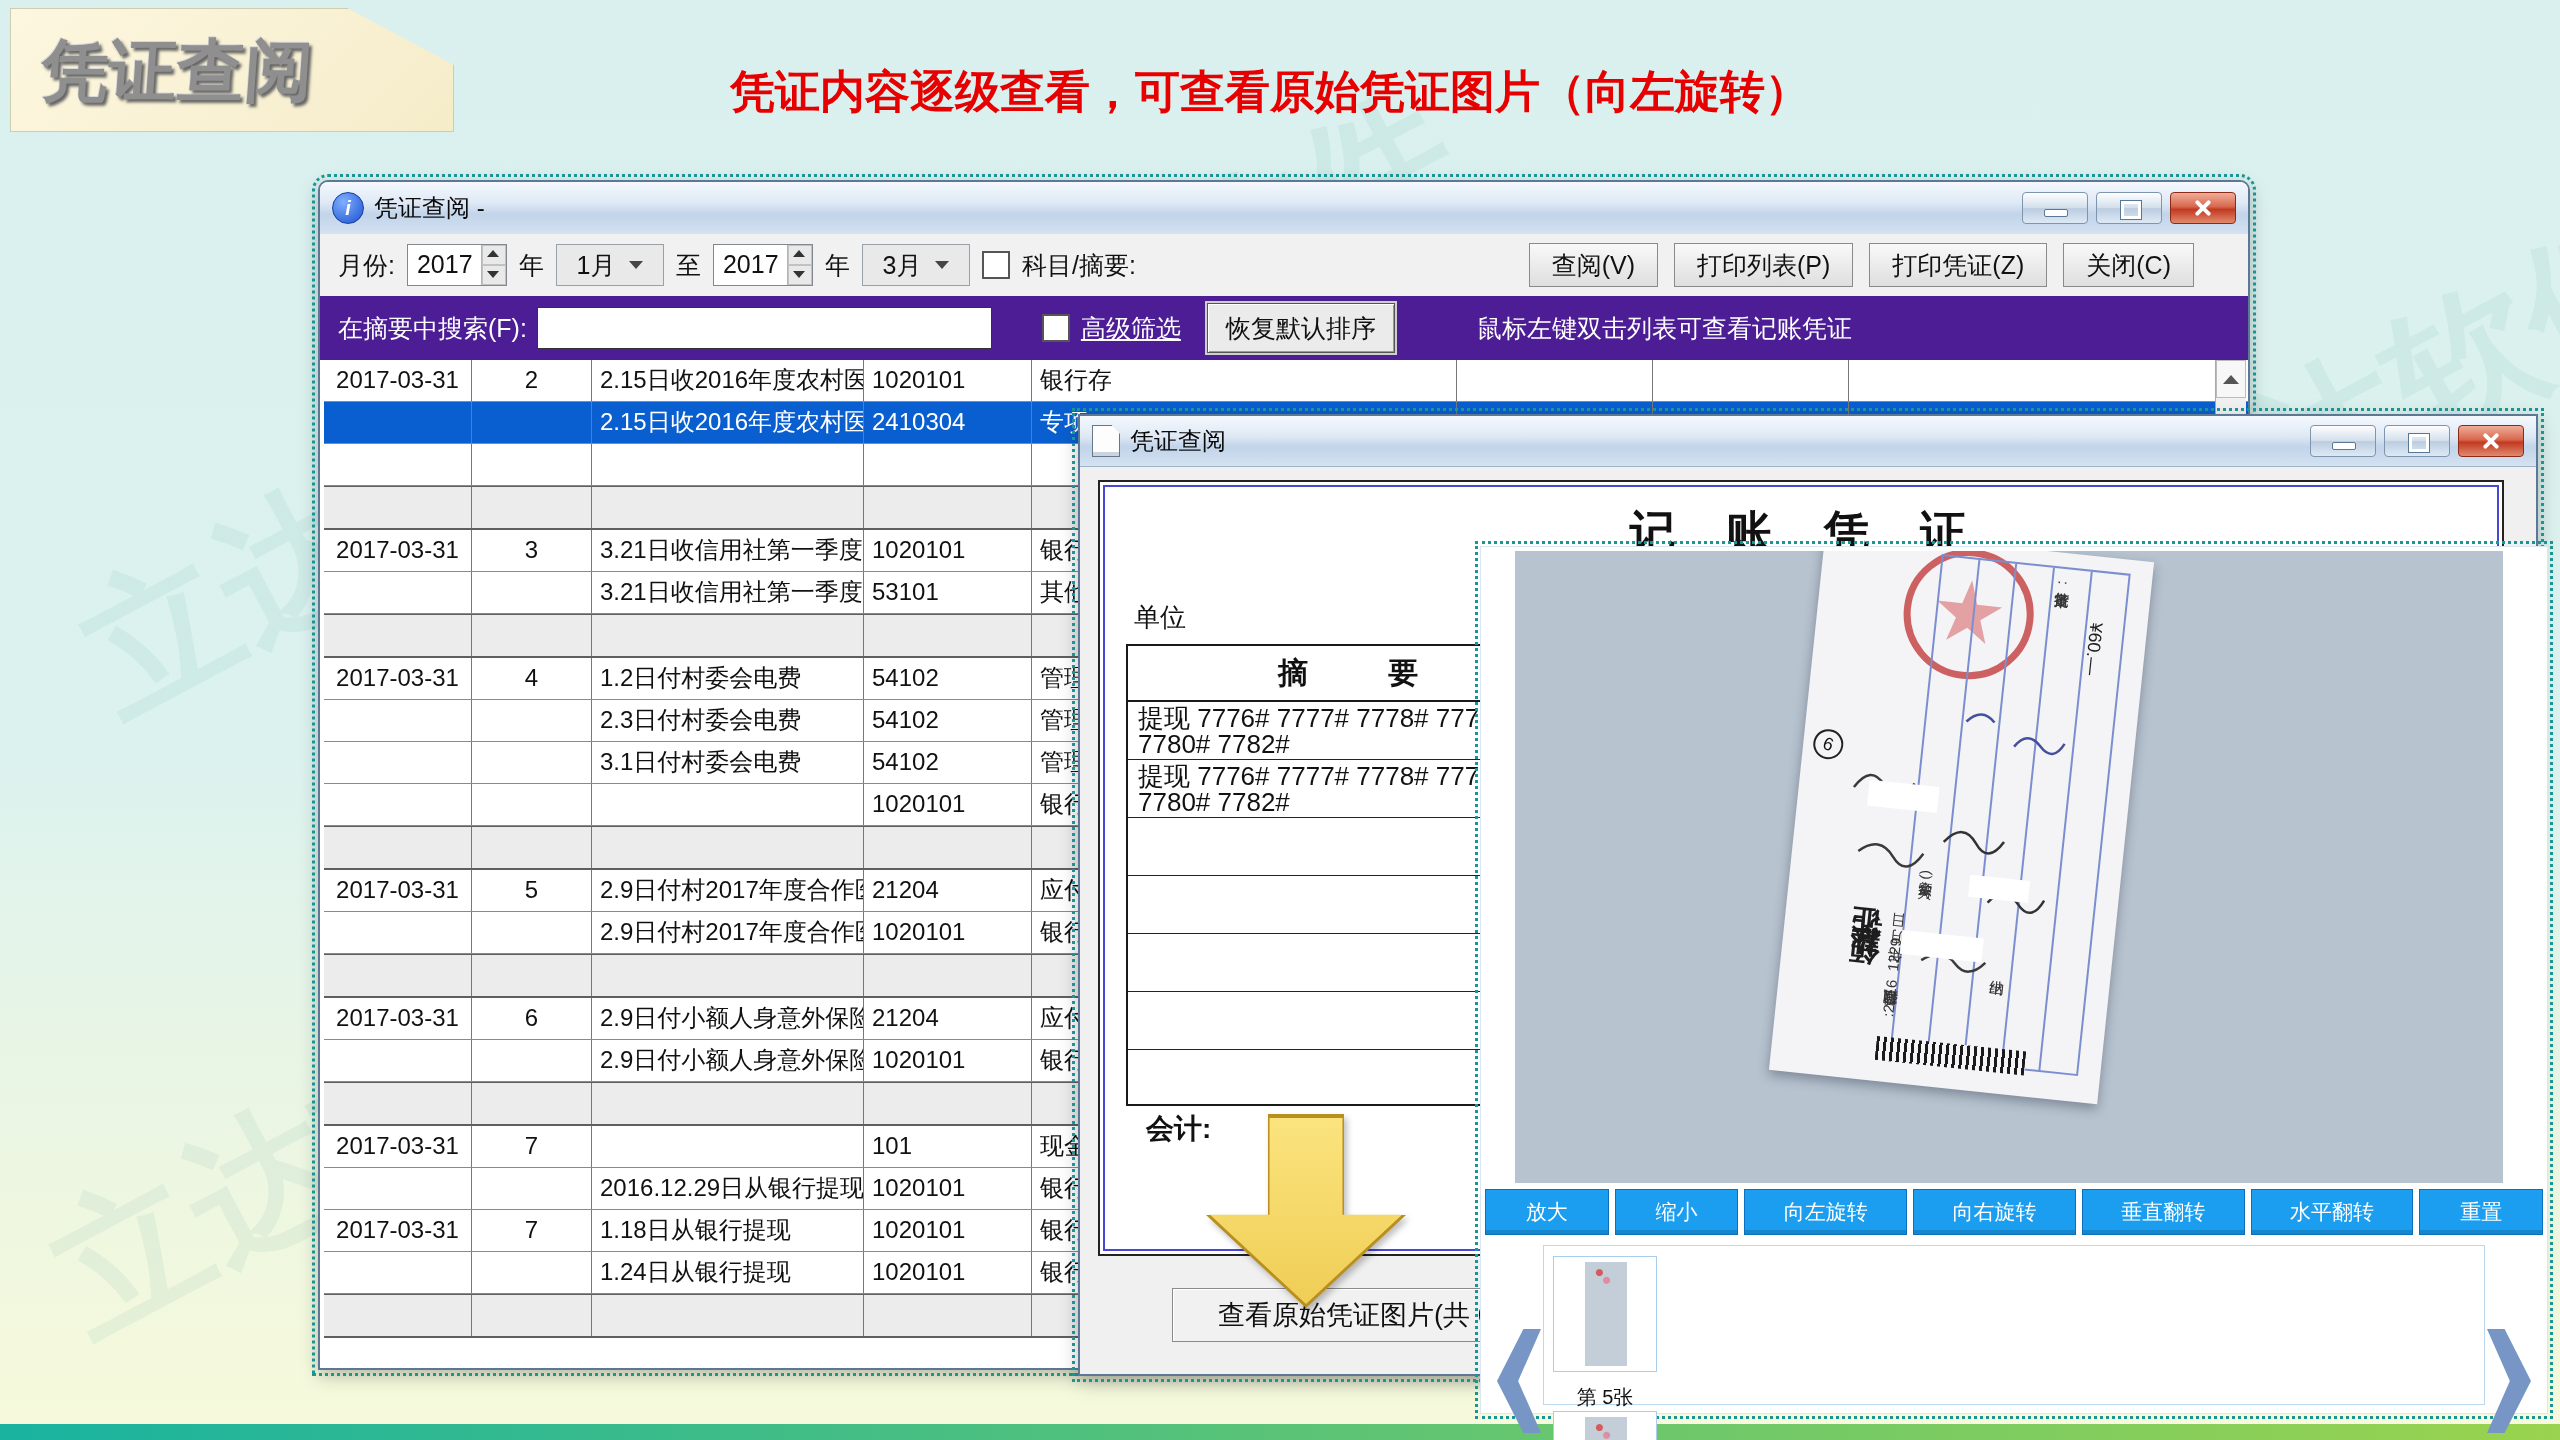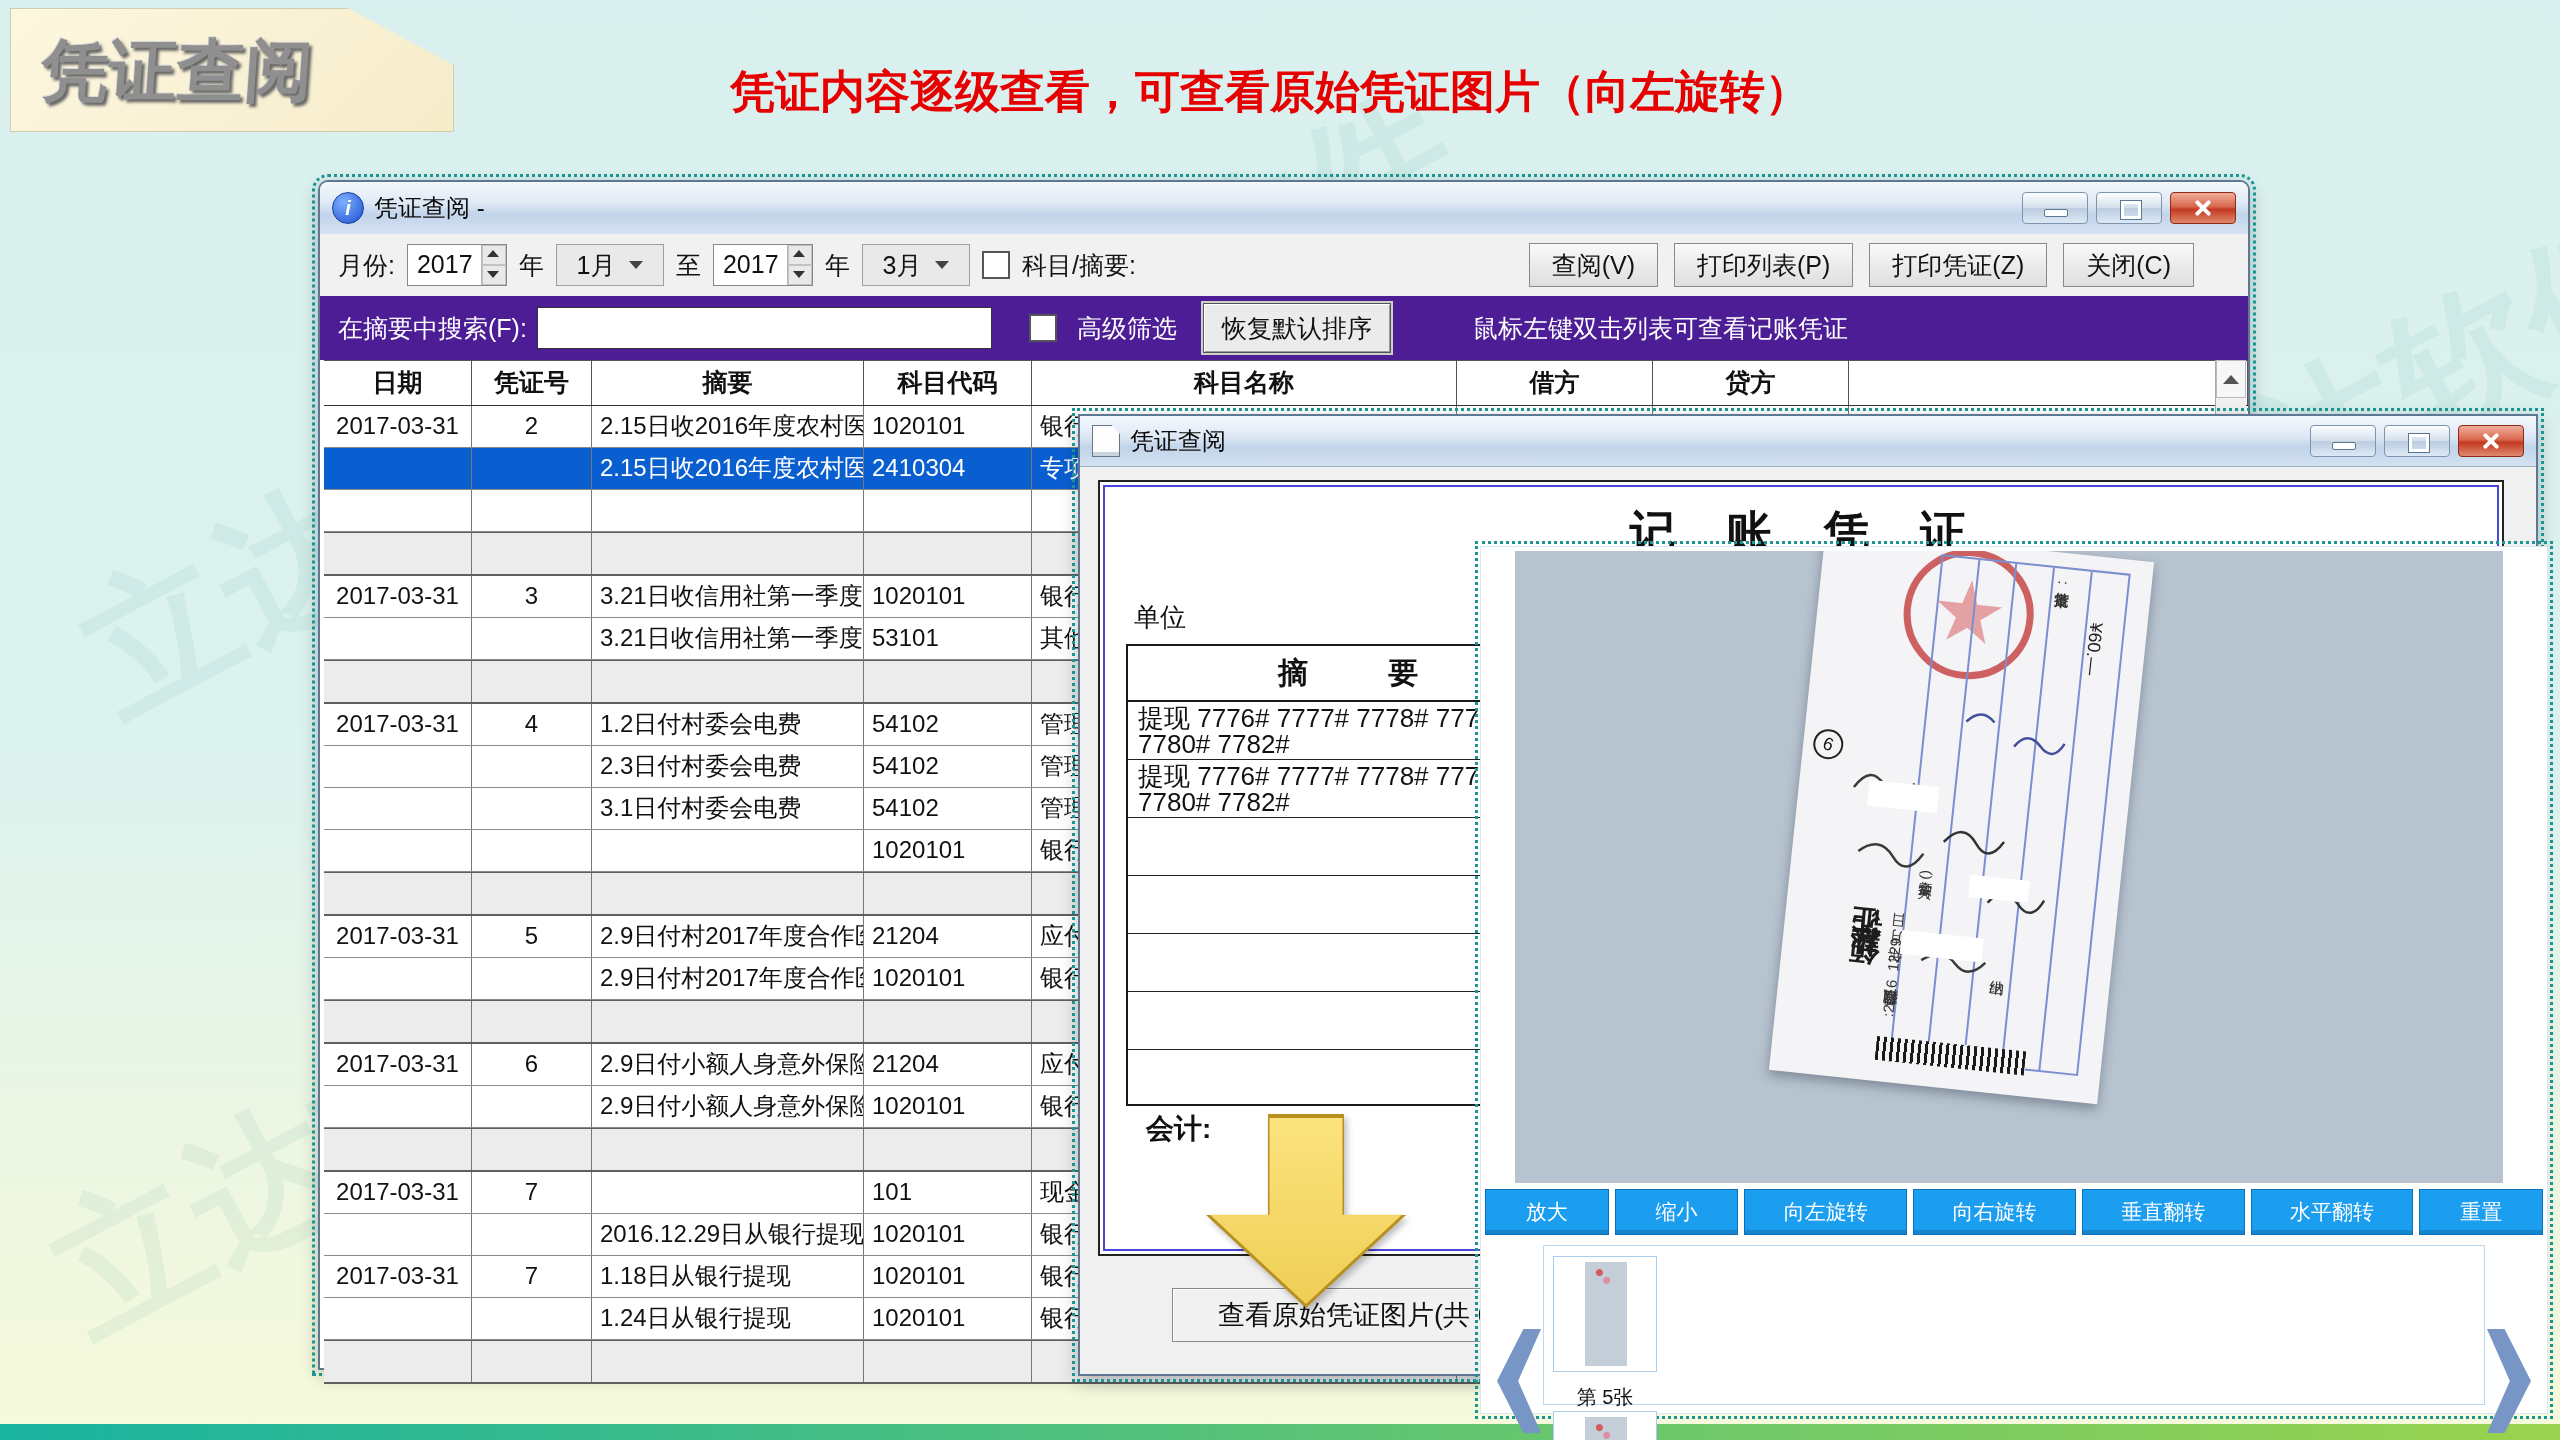--- a/index.html
+++ b/index.html
@@ -59,21 +59,21 @@
     align-items:center;justify-content:center;gap:14px;font-size:25px;}
   .tri-dn{width:0;height:0;border-left:7px solid transparent;border-right:7px solid transparent;border-top:8px solid #444;}
   .chk{width:24px;height:24px;background:#fff;border:2px solid #555;flex:0 0 auto;}
   .filter-actions{margin-left:auto;margin-right:36px;display:flex;gap:16px;}
   .pushbtn{height:42px;padding:0 22px;font-size:25px;display:flex;align-items:center;justify-content:center;
     background:linear-gradient(180deg,#f9f9f9,#dedede);border:1px solid #8a8a8a;color:#111;}
   .searchbar{position:absolute;left:0;right:0;top:114px;height:64px;background:#4c1d95;
     display:flex;align-items:center;padding:0 18px;color:#fff;font-size:25px;}
   .search-input{width:455px;height:42px;background:#fff;border:1px solid #333;margin-left:10px;
     font-size:25px;padding:0 8px;box-sizing:border-box;}
-  .adv{margin-left:37px;display:flex;align-items:center;gap:20px;}
+  .adv{margin-left:50px;display:flex;align-items:center;gap:11px;text-decoration:underline;}
   .reset-btn{margin-left:26px;height:48px;padding:0 18px;font-size:25px;color:#111;
     background:#ebebeb;border:1px solid #555;box-shadow:inset 1px 1px 0 #fff,inset -1px -1px 0 #999,0 0 0 2px #cfcfcf;
     display:flex;align-items:center;}
   .hint{margin-left:82px;color:#fff;}
   .tablewrap{position:absolute;left:0;right:0;top:178px;bottom:0;background:#fff;padding-left:4px;}
   .trow{display:flex;height:41px;background:#fff;border-bottom:1px solid #8a8a8a;}
   .trow.thead{height:44px;border-top:1px solid #555;border-bottom:1px solid #333;}
   .trow.thead .tcell{font-weight:bold;text-align:center;font-size:25px;line-height:43px;border-right:1px solid #555;}
   .tcell{font-size:24px;line-height:40px;padding:0 8px;overflow:hidden;white-space:nowrap;
     border-right:1px solid #777;box-sizing:border-box;}
@@ -231,30 +231,20 @@
       <input class="search-input" value="" style="">
       <span class="adv">
         <span class="chk"></span>
         <span>高级筛选</span>
       </span>
       <div class="reset-btn">恢复默认排序</div>
       <span class="hint">鼠标左键双击列表可查看记账凭证</span>
     </div>
 
     <div class="tablewrap">
-      <div class="trow thead">
-          <div class="tcell c0">日期</div>
-          <div class="tcell c1">凭证号</div>
-          <div class="tcell c2">摘要</div>
-          <div class="tcell c3">科目代码</div>
-          <div class="tcell c4">科目名称</div>
-          <div class="tcell c5">借方</div>
-          <div class="tcell c6">贷方</div>
-          <div class="tcell cfill"></div>
-        </div>
       <div class="tbody">
           <div class="trow">
             <div class="tcell c0">2017-03-31</div>
             <div class="tcell c1">2</div>
             <div class="tcell c2">2.15日收2016年度农村医疗保</div>
             <div class="tcell c3">1020101</div>
             <div class="tcell c4">银行存</div>
             <div class="tcell c5"></div>
             <div class="tcell c6"></div>
             <div class="tcell cfill"></div>

